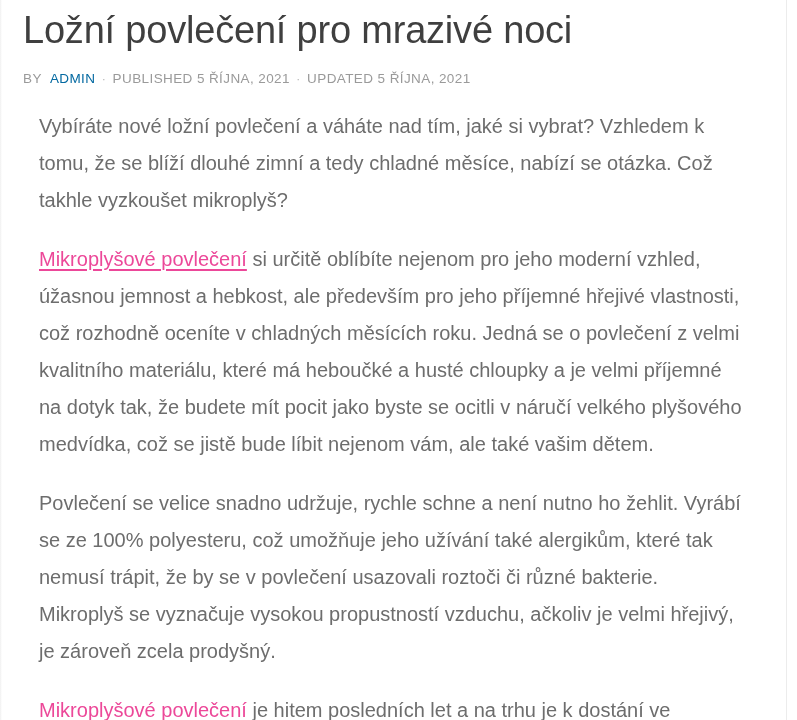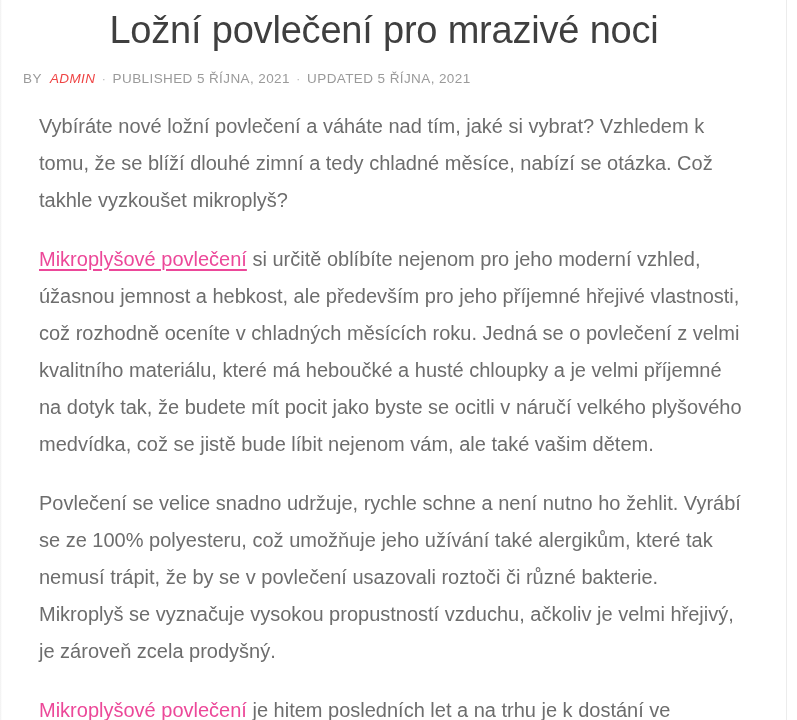--- a/index.html
+++ b/index.html
@@ -41,37 +41,35 @@
   }
 
   .entry-title {
     font-size: 38px;
     line-height: 48px;
     font-weight: 300;
     color: #3f3f3f;
     margin: 0 0 0 0;
     letter-spacing: -0.2px;
     white-space: nowrap;
-    text-align: center;
   }
 
   .entry-meta {
     margin-top: 16px;
     font-size: 13.5px;
     line-height: 18px;
     letter-spacing: 0.4px;
     color: #9a9a9a;
     text-transform: uppercase;
     white-space: nowrap;
   }
   .entry-meta .author-link {
-    color: #ef4444;
+    color: #0369a1;
     text-decoration: none;
     cursor: pointer;
-    font-style: italic;
   }
   .entry-meta .sep {
     color: #bdbdbd;
     padding: 0 2px;
   }
 
   .entry-content {
     margin-top: 20px;
   }
 

